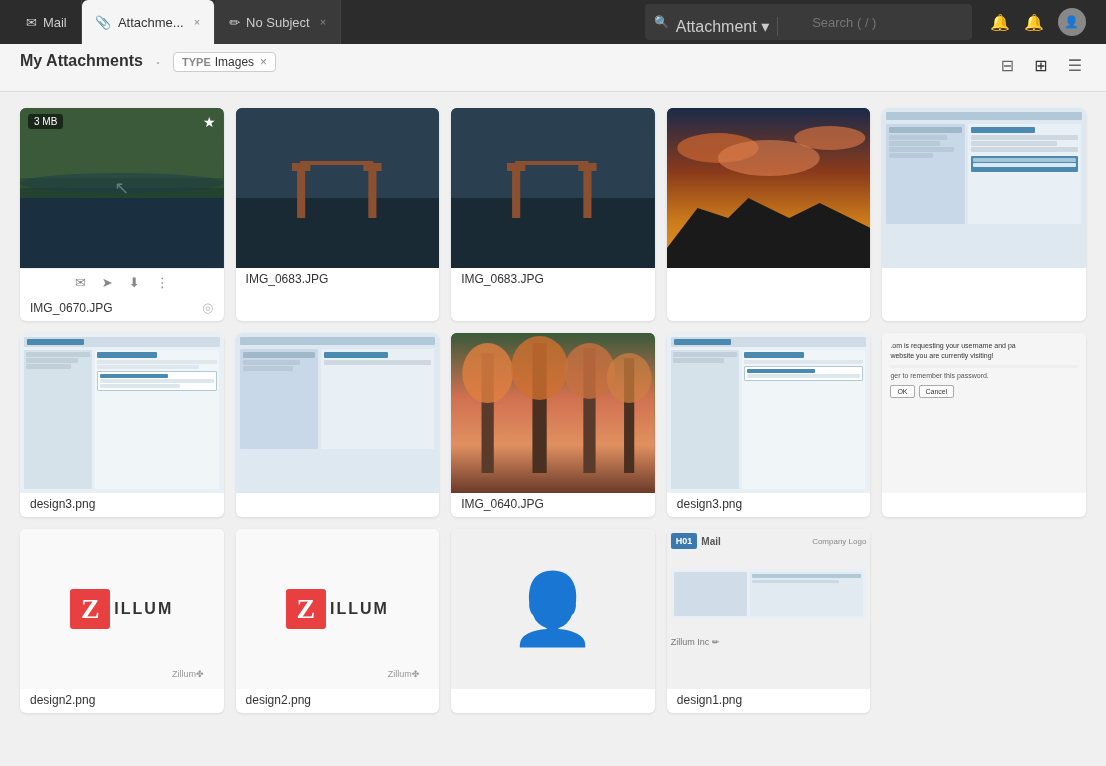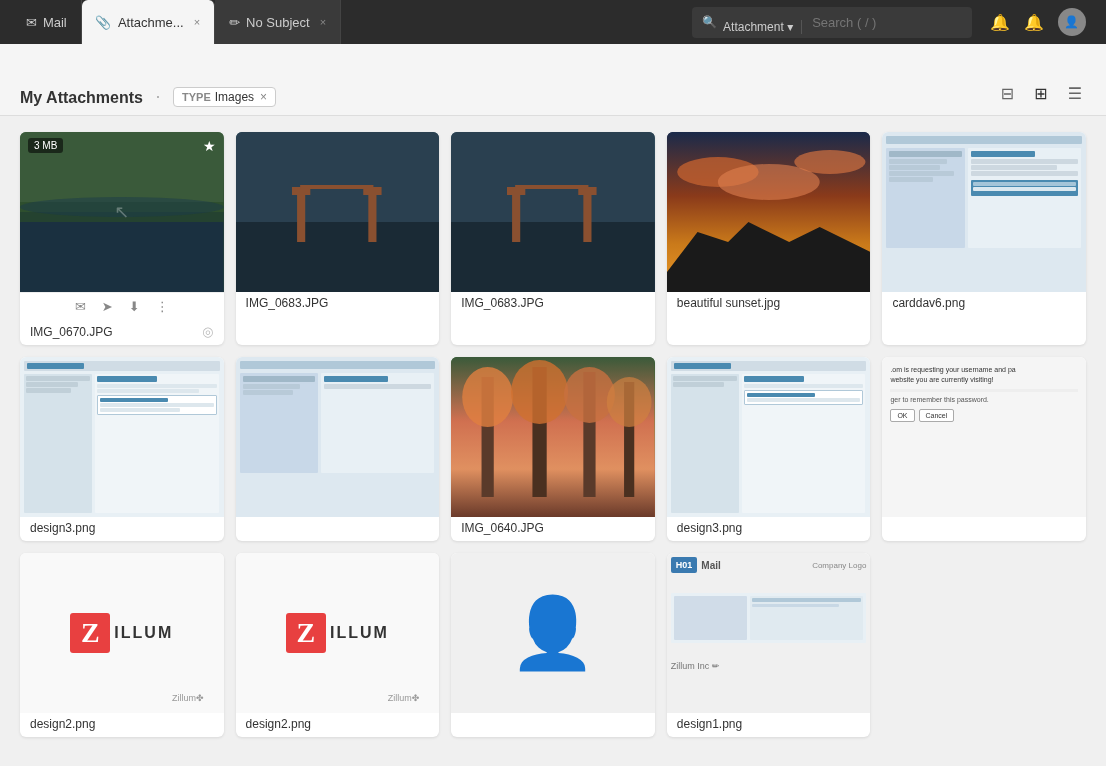--- a/index.html
+++ b/index.html
@@ -25,22 +25,22 @@
     .search-box input {
       background: transparent; border: none; outline: none; color: #ccc;
       font-size: 13px; width: 180px;
     }
     .topbar-icons { display: flex; align-items: center; gap: 14px; margin-left: 10px; }
     .topbar-icon { color: #ccc; font-size: 16px; cursor: pointer; }
     .avatar { width: 28px; height: 28px; border-radius: 50%; background: #888; overflow: hidden; display: flex; align-items: center; justify-content: center; color: #fff; font-size: 12px; }
 
     
     .subheader {
-      display: flex; align-items: flex-end; height: 48px;
-      background: #f5f5f5; padding: 8px 20px; border-bottom: 1px solid #ddd; margin-top: 24px;
+      display: flex; align-items: flex-start; height: 48px;
+      background: #f5f5f5; padding: 8px 20px; border-bottom: 1px solid #ddd;
     }
     .page-title { font-size: 16px; font-weight: 600; color: #333; margin-right: 12px; }
     .breadcrumb-sep { color: #aaa; margin-right: 12px; font-size: 18px; }
     .filter-chip {
       display: flex; align-items: center; border: 1px solid #ccc;
       border-radius: 4px; padding: 2px 8px; gap: 4px; font-size: 12px; color: #555;
       background: #fff;
     }
     .filter-chip .chip-type { font-weight: 600; color: #888; font-size: 11px; }
     .filter-chip .chip-val { color: #333; font-size: 12px; }
@@ -110,22 +110,22 @@
     <span class="tab-close">×</span>
   </div>
   <div class="tab no-subject-tab" style="color:#ccc;">
     <span>✏</span>
     <span>No Subject</span>
     <span class="tab-close">×</span>
   </div>
   <div class="tab-search" style="flex:1; display:flex; align-items:center; justify-content:flex-end; gap:8px; padding-right:8px;">
     <div class="search-box">
       <span style="color:#aaa; font-size:12px;">🔍</span>
-      <span style="color:#ccc; font-size:12px; border-right:1px solid #555; padding-right:8px; margin-right:4px;margin-top:9px;">Attachment ▾</span>
-      <input type="text" style="background: transparent; border: none; outline: none; color: #22c55e; font-size: 13px; width: 150px;" placeholder="Search ( / )">
+      <span style="color:#ccc; font-size:16px; border-right:1px solid #555; padding-right:8px; margin-right:4px;margin-top:9px;">Attachment ▾</span>
+      <input type="text" style="background: transparent; border: none; outline: none; color: #22c55e; font-size: 13px; width: 150px; margin-left: 24px;" placeholder="Search ( / )">
     </div>
     <div class="topbar-icons">
       <span class="topbar-icon">🔔</span>
       <span class="topbar-icon">🔔</span>
       <div class="avatar">
         <span>👤</span>
       </div>
     </div>
   </div>
 </div>
@@ -232,23 +232,20 @@
             <rect width="200" height="160" fill="url(#sunsetGrad)"></rect>
 
             <ellipse cx="50" cy="40" rx="40" ry="15" fill="#c06030" opacity="0.8"></ellipse>
             <ellipse cx="160" cy="30" rx="35" ry="12" fill="#d07040" opacity="0.7"></ellipse>
             <ellipse cx="100" cy="50" rx="50" ry="18" fill="#e08050" opacity="0.6"></ellipse>
 
             <polygon points="0,140 30,100 60,110 80,90 120,110 150,95 200,120 200,160 0,160" fill="#1a1a1a"></polygon>
           </svg>
         </div>
       </div>
-      <div class="img-footer">
-        <span class="img-name">beautiful sunset.jpg</span>
-      </div>
     </div>
 
     <div class="img-card">
       <div class="img-thumb-inner">
         <div class="img-placeholder" style="background:#dde8f0; padding:4px; align-items:flex-start; justify-content:flex-start; flex-direction:column; gap:2px;">
           <div style="width:100%;height:8px;background:#b0c8d8;border-radius:1px;margin-bottom:2px;"></div>
           <div style="display:flex;gap:3px;width:100%">
             <div style="width:40%;height:100px;background:#c8d8e8;border-radius:1px;padding:3px;font-size:7px;color:#555;">
               <div style="height:6px;background:#a0b8c8;margin-bottom:2px;border-radius:1px;"></div>
               <div style="height:5px;background:#b8cad8;margin-bottom:1px;border-radius:1px;width:80%"></div>
@@ -262,23 +259,20 @@
               <div style="height:5px;background:#cdd8e0;margin-bottom:1px;border-radius:1px;width:80%"></div>
               <div style="height:5px;background:#cdd8e0;margin-bottom:1px;border-radius:1px;"></div>
 
               <div style="height:16px;background:#4a8ab0;border-radius:1px;margin-top:4px;padding:2px;display:flex;flex-direction:column;gap:1px;">
                 <div style="height:4px;background:#fff;opacity:0.5;border-radius:1px;"></div>
                 <div style="height:4px;background:#fff;opacity:0.8;border-radius:1px;"></div>
               </div>
             </div>
           </div>
         </div>
-      </div>
-      <div class="img-footer">
-        <span class="img-name">carddav6.png</span>
       </div>
     </div>
 
     <div class="img-card">
       <div class="img-thumb-inner">
         <div class="img-placeholder" style="background:#e8f0f5; padding:4px; align-items:flex-start; justify-content:flex-start; flex-direction:column;">
           <div style="width:100%;height:10px;background:#d0dce5;border-radius:1px;margin-bottom:3px;display:flex;align-items:center;gap:2px;padding:0 3px;">
             <div style="height:6px;background:#4a8ab0;border-radius:1px;width:30%;"></div>
           </div>
           <div style="display:flex;gap:3px;width:100%;flex:1">

